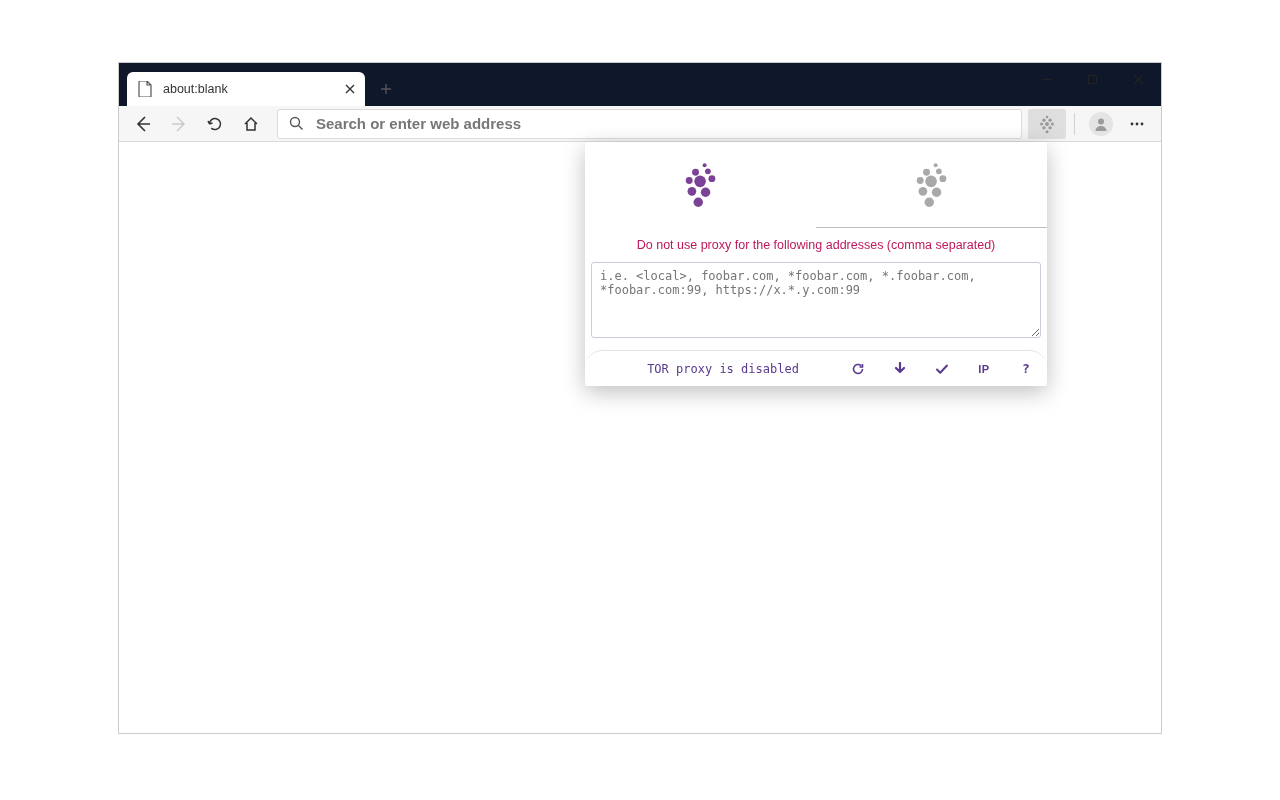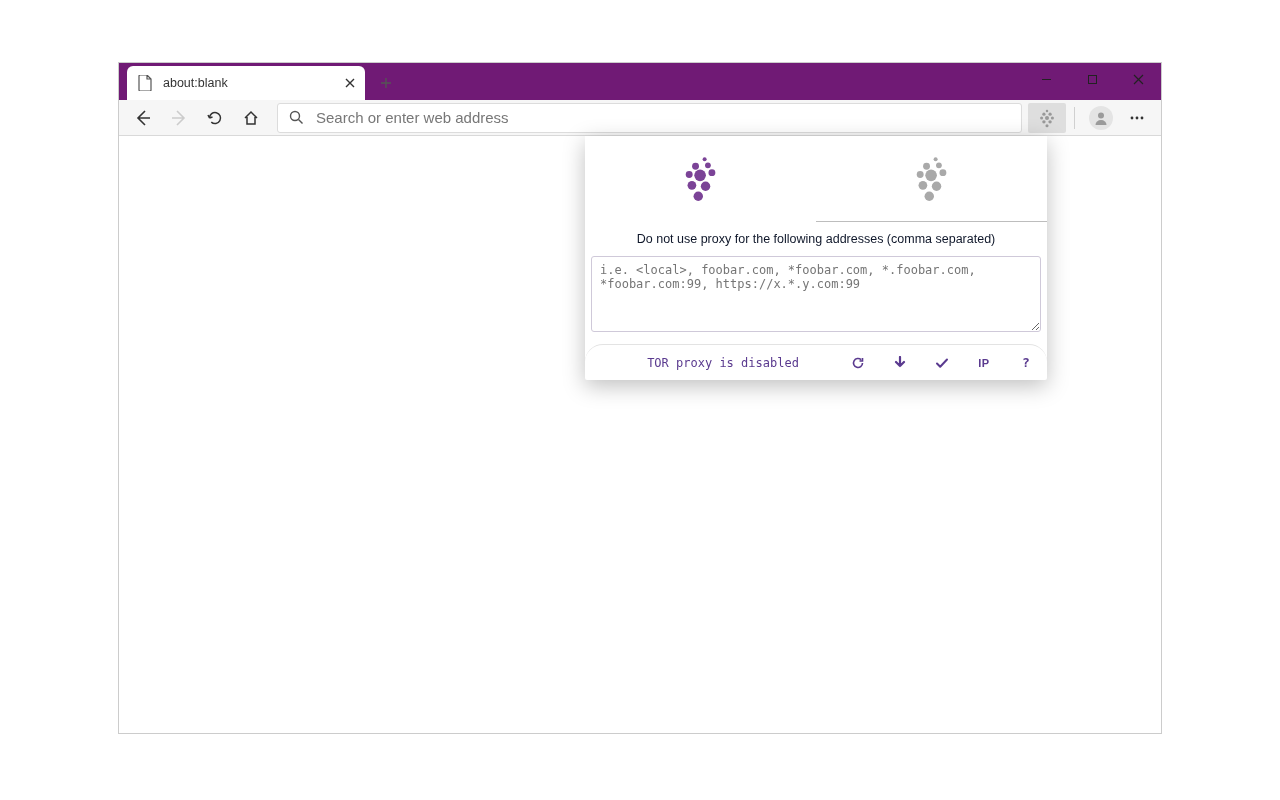--- a/index.html
+++ b/index.html
@@ -15,22 +15,22 @@
     left: 118px;
     top: 62px;
     width: 1044px;
     height: 672px;
     border: 1px solid #ccc;
     background: #fff;
     display: flex;
     flex-direction: column;
   }
   .title-bar {
-    height: 37px;
-    background: #701a75;
+    height: 43px;
+    background: #0f172a;
     display: flex;
     align-items: flex-end;
     position: relative;
   }
   .tab {
     position: relative;
     margin-left: 8px;
     height: 34px;
     width: 238px;
     background: #fff;
@@ -103,20 +103,21 @@
     height: 30px;
     margin: 0 6px 0 8px;
     background: #fff;
     border: 1px solid #dcdcdc;
     border-radius: 3px;
     display: flex;
     align-items: center;
     padding: 0 10px;
     color: #777;
     font-size: 15px;
+    font-weight: bold;
   }
   .addr .search-icon {
     width: 16px; height: 16px;
     margin-right: 12px;
     display: flex; align-items: center; justify-content: center;
     color: #555;
   }
   .toolbar-right {
     display: flex; align-items: center;
   }
@@ -169,21 +170,21 @@
     justify-content: center;
     cursor: pointer;
   }
   .popup-tab.inactive { border-bottom: 1px solid #bdbdbd; }
   .popup-body {
     padding: 10px 6px 8px 6px;
   }
   .popup-label {
     text-align: center;
     font-size: 12.5px;
-    color: #0f172a;
+    color: #be185d;
     margin-bottom: 10px;
   }
   .popup-textarea {
     width: 100%;
     height: 76px;
     border: 1px solid #cfc9d9;
     border-radius: 3px;
     padding: 6px 8px;
     font-family: "Consolas", monospace;
     font-size: 12px;

